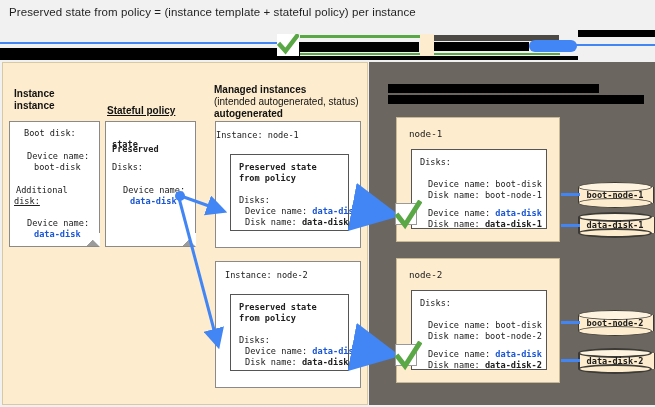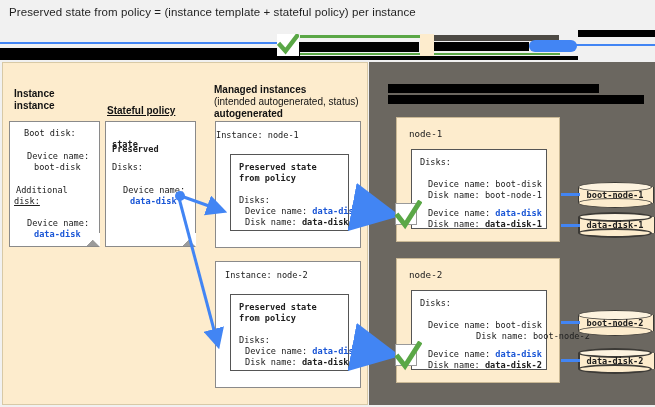--- a/index.html
+++ b/index.html
@@ -203,21 +203,21 @@
       <div class="code" style="position:absolute;left:16px;top:58px;"><span>Device name:</span> <span class="blue">data-disk</span></div>
       <div class="code" style="position:absolute;left:16px;top:69px;"><span>Disk name:</span> <span class="b">data-disk-1</span></div>
     </div>
   </div>
 
   <div class="node-box" style="left:396px;top:258px;width:164px;height:125px;">
     <div class="code" style="position:absolute;left:12px;top:10px;font-size:9.2px;">node-2</div>
     <div class="inner-box" style="left:14px;top:31px;width:136px;height:80px;">
       <div class="code" style="position:absolute;left:8px;top:7px;">Disks:</div>
       <div class="code" style="position:absolute;left:16px;top:29px;"><span>Device name:</span> <span>boot-disk</span></div>
-      <div class="code" style="position:absolute;left:16px;top:40px;margin-left:48px;"><span>Disk name:</span> <span>boot-node-2</span></div>
+      <div class="code" style="position:absolute;left:16px;top:40px;"><span>Disk name:</span> <span>boot-node-2</span></div>
       <div class="code" style="position:absolute;left:16px;top:58px;"><span>Device name:</span> <span class="blue">data-disk</span></div>
       <div class="code" style="position:absolute;left:16px;top:69px;"><span>Disk name:</span> <span class="b">data-disk-2</span></div>
     </div>
   </div>
 
   <div class="check" style="left:395px;top:203px;width:22px;height:22px;">
     <svg width="29" height="30" viewBox="0 0 29 30" aria-hidden="true">
       <path d="M5 16 L12 25 L26 3" stroke="#5aa746" stroke-width="5" fill="none" stroke-linecap="square" stroke-linejoin="miter"></path>
     </svg>
   </div>

